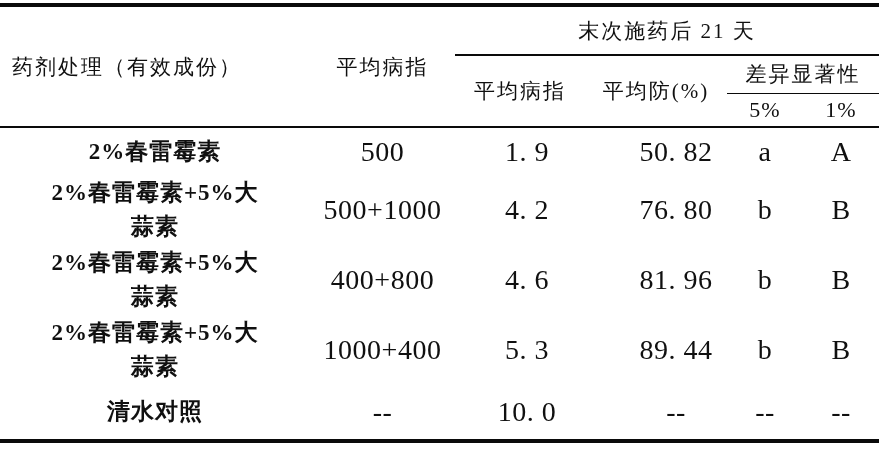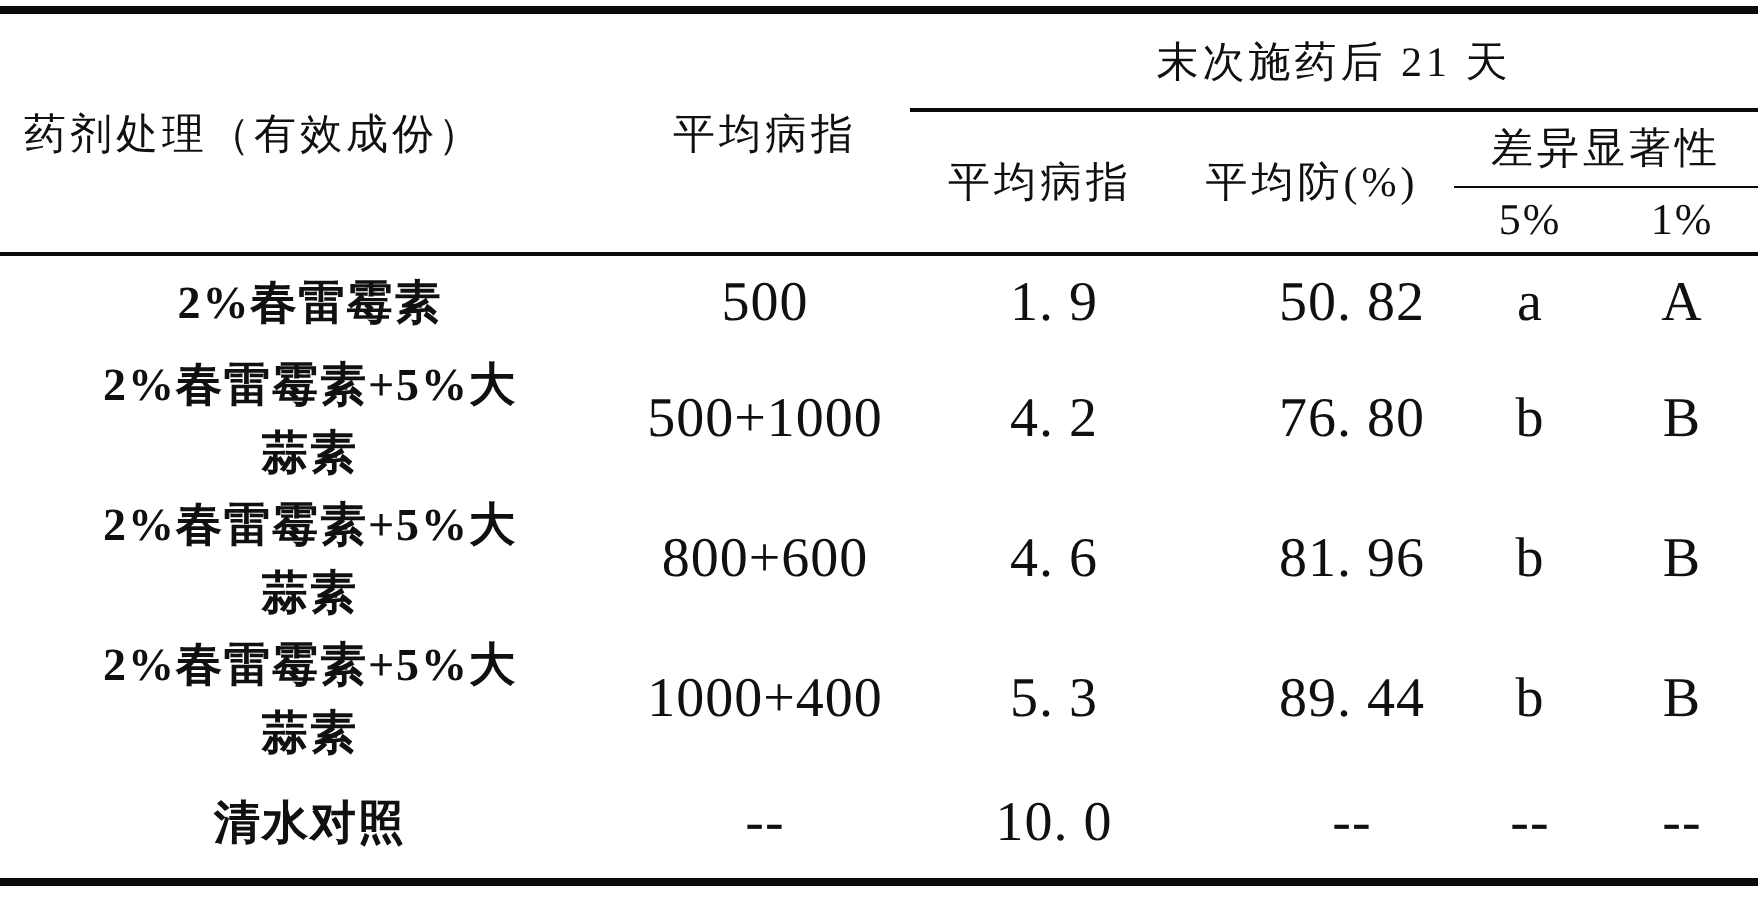--- a/index.html
+++ b/index.html
@@ -124,21 +124,21 @@
 蒜素</td>
         <td class="num">500+1000</td>
         <td class="num num-index">4. 2</td>
         <td class="num num-control">76. 80</td>
         <td class="num">b</td>
         <td class="num">B</td>
       </tr>
       <tr class="brow-3">
         <td class="cjk">2%春雷霉素+5%大
 蒜素</td>
-        <td class="num">800+600</td>
+        <td class="num">400+800</td>
         <td class="num num-index">4. 6</td>
         <td class="num num-control">81. 96</td>
         <td class="num">b</td>
         <td class="num">B</td>
       </tr>
       <tr class="brow-4">
         <td class="cjk">2%春雷霉素+5%大
 蒜素</td>
         <td class="num">1000+400</td>
         <td class="num num-index">5. 3</td>

